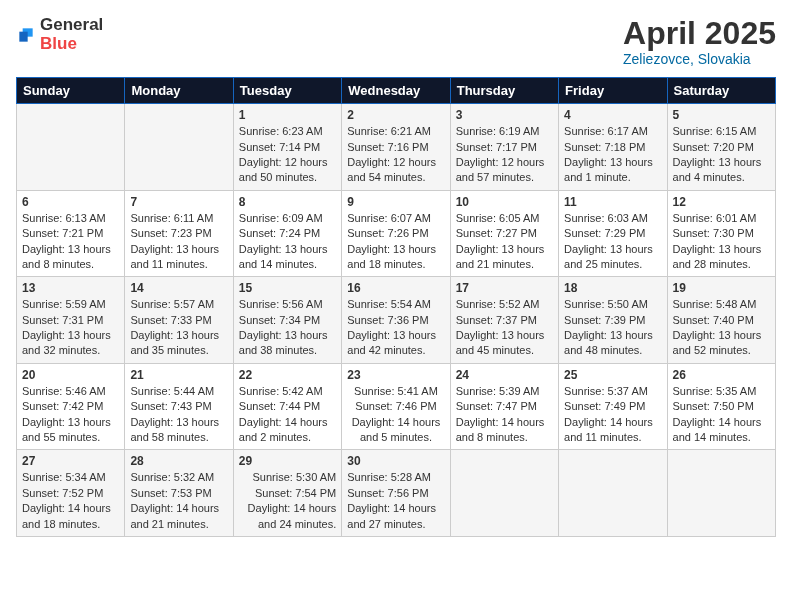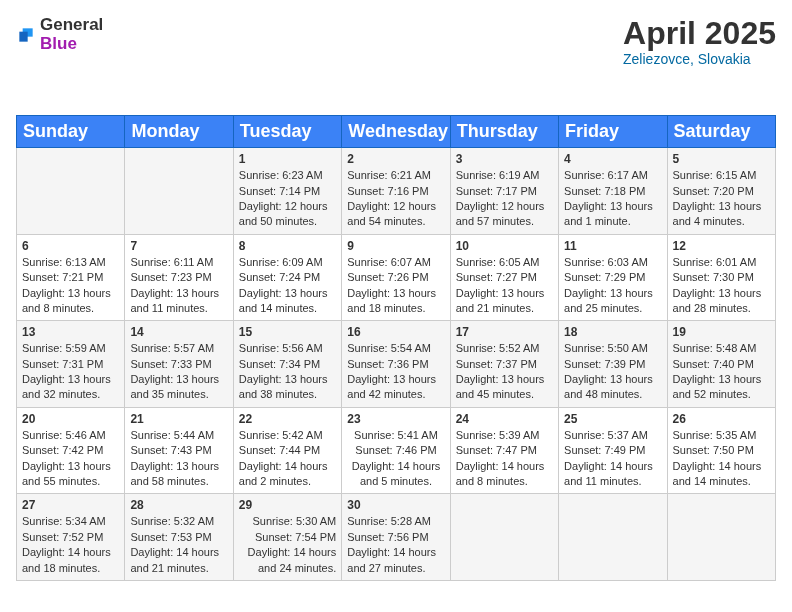--- a/index.html
+++ b/index.html
@@ -9,21 +9,20 @@
       width: 792px;
       height: 612px;
       overflow: hidden;
     }
     .page {
       width: 792px;
       height: 444px;
       padding: 16px;
       display: flex;
       flex-direction: column;
-      gap: 38px;
     }
     .header {
       display: flex;
       justify-content: space-between;
       align-items: flex-start;
       margin-bottom: 10px;
     }
     .logo {
       display: flex;
       align-items: center;
@@ -51,25 +50,25 @@
       color: #0369a1;
     }
     .calendar {
       flex: 1;
       border: 1px solid #ccc;
       border-collapse: collapse;
       width: 100%;
       table-layout: fixed;
     }
     .calendar th {
-      background: #3b82f6;
+      background: #0f172a;
       color: #fff;
       text-align: left;
       padding: 5px 6px;
-      font-size: 18px;
+      font-size: 13px;
       font-weight: bold;
       border: 1px solid #1565C0;
     }
     .calendar td {
       border: 1px solid #ccc;
       vertical-align: top;
       padding: 4px 5px;
       font-size: 10px;
       color: #333;
       height: 82px;
@@ -97,21 +96,21 @@
 
 <div class="page">
   <div class="header">
     <div class="logo">
       <svg class="logo-icon" viewBox="0 0 24 24">
         <polygon points="8,4 20,4 20,14 8,14" fill="#2196F3"></polygon>
         <polygon points="4,8 14,8 14,20 4,20" fill="#1565C0"></polygon>
       </svg>
       <div class="logo-text">
         <span style="font-size:17px;font-weight:bold;color:#333;line-height:1.1;">General</span>
-        <span style="font-size:17px;font-weight:bold;color:#a21caf;line-height:1.1;">Blue</span>
+        <span style="font-size:17px;font-weight:bold;color:#ef4444;line-height:1.1;">Blue</span>
       </div>
     </div>
     <div class="title-area">
       <div class="month-title">April 2025</div>
       <div class="subtitle">Zeliezovce, Slovakia</div>
     </div>
   </div>
 
   <table class="calendar">
     <thead>

